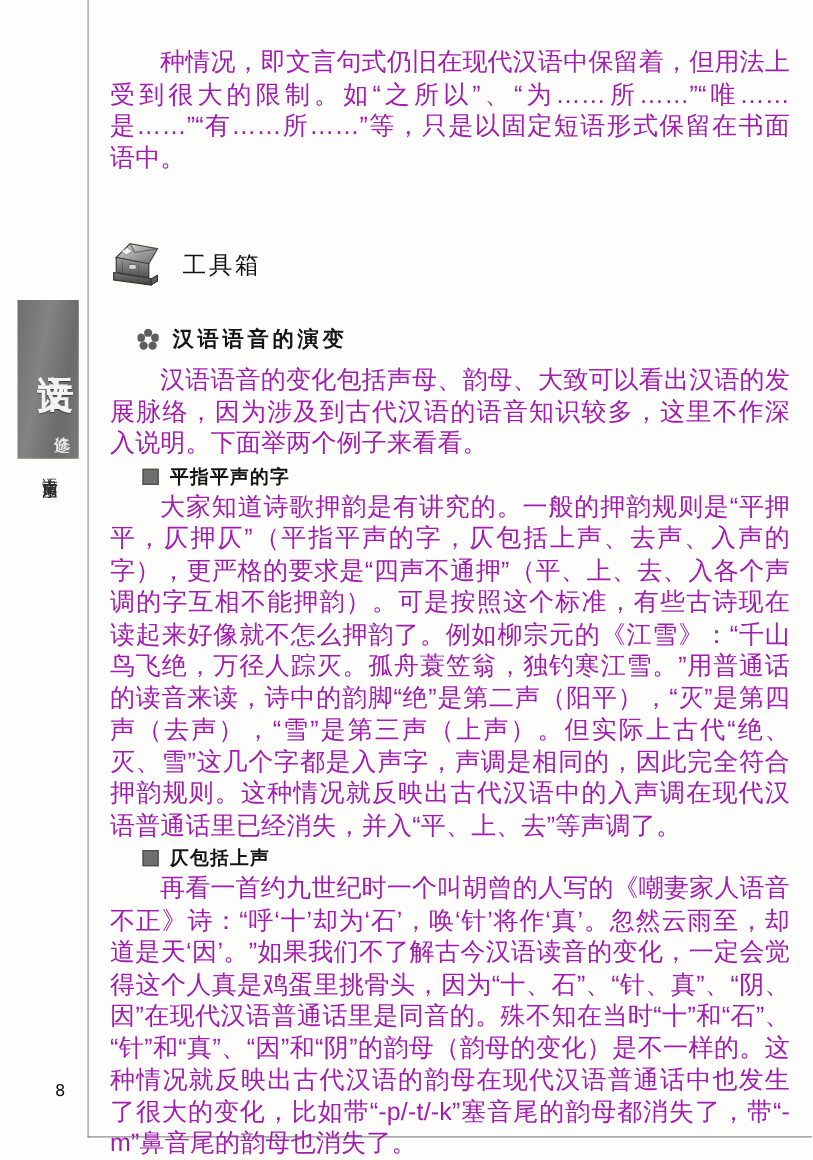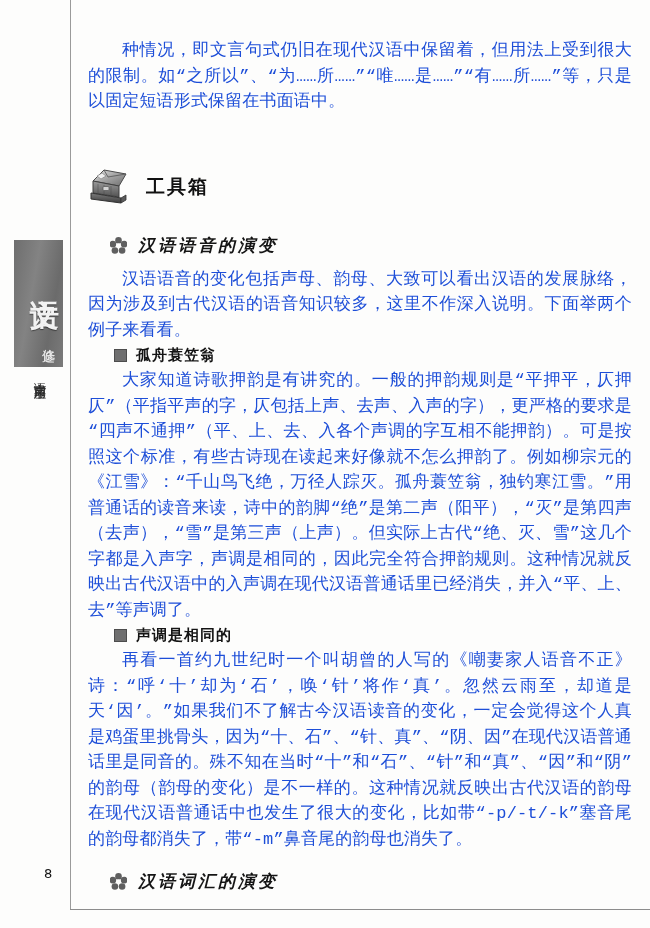--- a/index.html
+++ b/index.html
@@ -109,24 +109,24 @@
 
   
   .content {
     position: absolute;
     left: 88px;
     top: 38px;
     width: 544px;
   }
   p.body-text {
     margin: 0;
-    font-family: Liberation Mono, monospace;
-    font-size: 17px;
+    font-family: Liberation Sans, sans-serif;
+    font-size: 20px;
     line-height: 25.5px;
-    color: #1d4ed8;
+    color: #a21caf;
     text-align: justify;
     text-justify: inter-ideograph;
     text-indent: 2em;
     letter-spacing: 0.15px;
   }
 
   .gap-lg { height: 34px; }
   .gap-md { height: 15px; }
   .gap-sm { height: 7px; }
 
@@ -139,21 +139,21 @@
   }
   .toolbox-icon {
     width: 42px;
     height: 40px;
     flex: 0 0 auto;
     position: relative;
   }
   .toolbox-title {
     font-family: "DejaVu Sans", "Liberation Sans", sans-serif;
     font-size: 19px;
-    font-weight: 700;
+    font-weight: 400;
     color: #111;
     letter-spacing: 2px;
   }
 
   
   .flower-head {
     display: flex;
     align-items: center;
     gap: 11px;
     margin-left: 22px;
@@ -161,21 +161,20 @@
   }
   .flower-icon {
     width: 17px;
     height: 17px;
     flex: 0 0 auto;
   }
   .flower-label {
     font-family: "DejaVu Serif", "Liberation Serif", serif;
     font-size: 17px;
     font-weight: 700;
-    font-style: italic;
     color: #151515;
     letter-spacing: 3px;
   }
 
   
   .square-head {
     display: flex;
     align-items: center;
     gap: 9px;
     margin-left: 26px;
@@ -275,27 +274,27 @@
       </span>
       <span class="flower-label">汉语语音的演变</span>
     </div>
 
     <div class="gap-sm"></div>
 
     <p class="body-text">汉语语音的变化包括声母、韵母、大致可以看出汉语的发展脉络，因为涉及到古代汉语的语音知识较多，这里不作深入说明。下面举两个例子来看看。</p>
 
     <div class="square-head">
       <span class="square-icon"></span>
-      <span class="square-label">孤舟蓑笠翁</span>
+      <span class="square-label">平指平声的字</span>
     </div>
     <p class="body-text">大家知道诗歌押韵是有讲究的。一般的押韵规则是“平押平，仄押仄”（平指平声的字，仄包括上声、去声、入声的字），更严格的要求是“四声不通押”（平、上、去、入各个声调的字互相不能押韵）。可是按照这个标准，有些古诗现在读起来好像就不怎么押韵了。例如柳宗元的《江雪》：“千山鸟飞绝，万径人踪灭。孤舟蓑笠翁，独钓寒江雪。”用普通话的读音来读，诗中的韵脚“绝”是第二声（阳平），“灭”是第四声（去声），“雪”是第三声（上声）。但实际上古代“绝、灭、雪”这几个字都是入声字，声调是相同的，因此完全符合押韵规则。这种情况就反映出古代汉语中的入声调在现代汉语普通话里已经消失，并入“平、上、去”等声调了。</p>
 
     <div class="square-head">
       <span class="square-icon"></span>
-      <span class="square-label">声调是相同的</span>
+      <span class="square-label">仄包括上声</span>
     </div>
     <p class="body-text">再看一首约九世纪时一个叫胡曾的人写的《嘲妻家人语音不正》诗：“呼‘十’却为‘石’，唤‘针’将作‘真’。忽然云雨至，却道是天‘因’。”如果我们不了解古今汉语读音的变化，一定会觉得这个人真是鸡蛋里挑骨头，因为“十、石”、“针、真”、“阴、因”在现代汉语普通话里是同音的。殊不知在当时“十”和“石”、“针”和“真”、“因”和“阴”的韵母（韵母的变化）是不一样的。这种情况就反映出古代汉语的韵母在现代汉语普通话中也发生了很大的变化，比如带“-p/-t/-k”塞音尾的韵母都消失了，带“-m”鼻音尾的韵母也消失了。</p>
 
     <div class="gap-md"></div>
 
     <div class="flower-head">
       <span class="flower-icon">
         <svg viewBox="0 0 18 18" width="17" height="17" aria-hidden="true">
           <g fill="#5f5f5f">
             <circle cx="9" cy="3.6" r="3.5"></circle>

